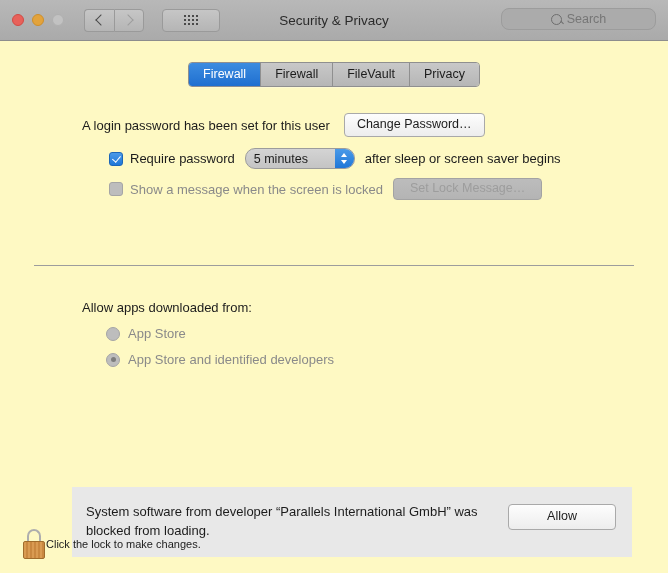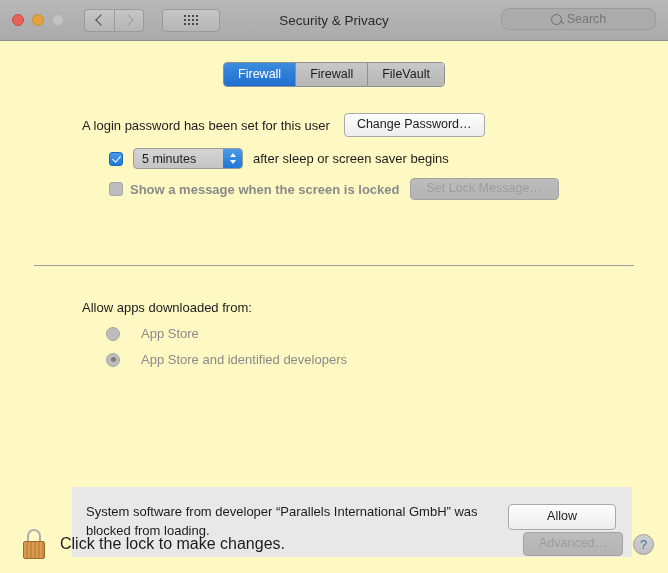--- a/index.html
+++ b/index.html
@@ -172,21 +172,21 @@
 
   .row {
     display: flex;
     align-items: center;
   }
 
   .label {
     font-size: 13px;
     color: #1c1c1c;
   }
-  .label.dim { color: #8a8a8a; font-weight: bold; }
+  .label.dim { color: #8a8a8a; }
 
   .row-password {
     margin-top: 26px;
     padding-left: 48px;
   }
 
   .btn {
     font-family: "Liberation Sans", sans-serif;
     font-size: 12.5px;
     color: #1c1c1c;
@@ -235,21 +235,21 @@
     border: 1px solid #a5a5a5;
   }
   .cb-label { margin-left: 7px; font-size: 13px; }
 
   .popup {
     margin-left: 10px;
     width: 110px;
     height: 21px;
     background: linear-gradient(to bottom, #d4d4d4, #c4c4c4);
     border: 1px solid #9c9c9c;
-    border-radius: 4px;
+    border-radius: 10px;
     display: flex;
     align-items: center;
     box-sizing: border-box;
     overflow: hidden;
   }
   .popup-value {
     flex: 1;
     padding-left: 8px;
     font-size: 12.5px;
     color: #1c1c1c;
@@ -293,21 +293,20 @@
     padding-left: 48px;
     font-size: 13px;
     color: #1c1c1c;
   }
 
   .radio-row {
     display: flex;
     align-items: center;
     padding-left: 72px;
     margin-top: 11px;
-    gap: 13px;
   }
   .radio {
     width: 14px; height: 14px;
     border-radius: 50%;
     background: #bdbdbd;
     border: 1px solid #a5a5a5;
     box-sizing: border-box;
     display: inline-flex;
     align-items: center;
     justify-content: center;
@@ -382,22 +381,21 @@
     bottom: 0; left: 1px;
     width: 22px;
     height: 18px;
     border-radius: 2px;
     background: repeating-linear-gradient(to right,
       #d99b52 0px, #d99b52 2px, #c98840 2px, #c98840 4px);
     border: 1px solid #a06c2c;
     box-sizing: border-box;
   }
   .lock-text {
-    margin-left: 14px;
-    font-size: 16px;
+    font-size: 11px;
     color: #1c1c1c;
   }
   .bottom-right {
     margin-left: auto;
     display: flex;
     align-items: center;
     gap: 10px;
   }
   #advanced-button { height: 24px; width: 100px; text-align:center; }
   .help-btn {
@@ -458,32 +456,34 @@
       <span class="mag"></span>
       <span class="search-ph">Search</span>
     </div>
   </div>
 
   <div class="tabbar">
     <div class="tabs">
       <div class="tab active">Firewall</div>
       <div class="tab">Firewall</div>
       <div class="tab">FileVault</div>
+      <div class="tab">Privacy</div>
     </div>
   </div>
 
   <div class="content">
 
     <div class="row row-password">
       <span class="label">A login password has been set for this user</span>
       <button class="btn" id="change-password-button">Change Password…</button>
     </div>
 
     <div class="row row-require">
       <span class="checkbox checked"></span>
+      <span class="label cb-label">Require password</span>
       <div class="popup">
         <span class="popup-value">5 minutes</span>
         <span class="popup-arrows">
           <span class="arr up"></span>
           <span class="arr down"></span>
         </span>
       </div>
       <span class="label after-text">after sleep or screen saver begins</span>
     </div>
 
@@ -513,19 +513,15 @@
     </div>
 
   </div>
 
   <div class="bottombar">
     <div class="lock">
       <span class="lock-shackle"></span>
       <span class="lock-body"></span>
     </div>
     <span class="lock-text">Click the lock to make changes.</span>
-    <div class="bottom-right">
-      <button class="btn disabled" id="advanced-button">Advanced…</button>
-      <div class="help-btn">?</div>
-    </div>
   </div>
 
 </div>
 
 </body></html>

